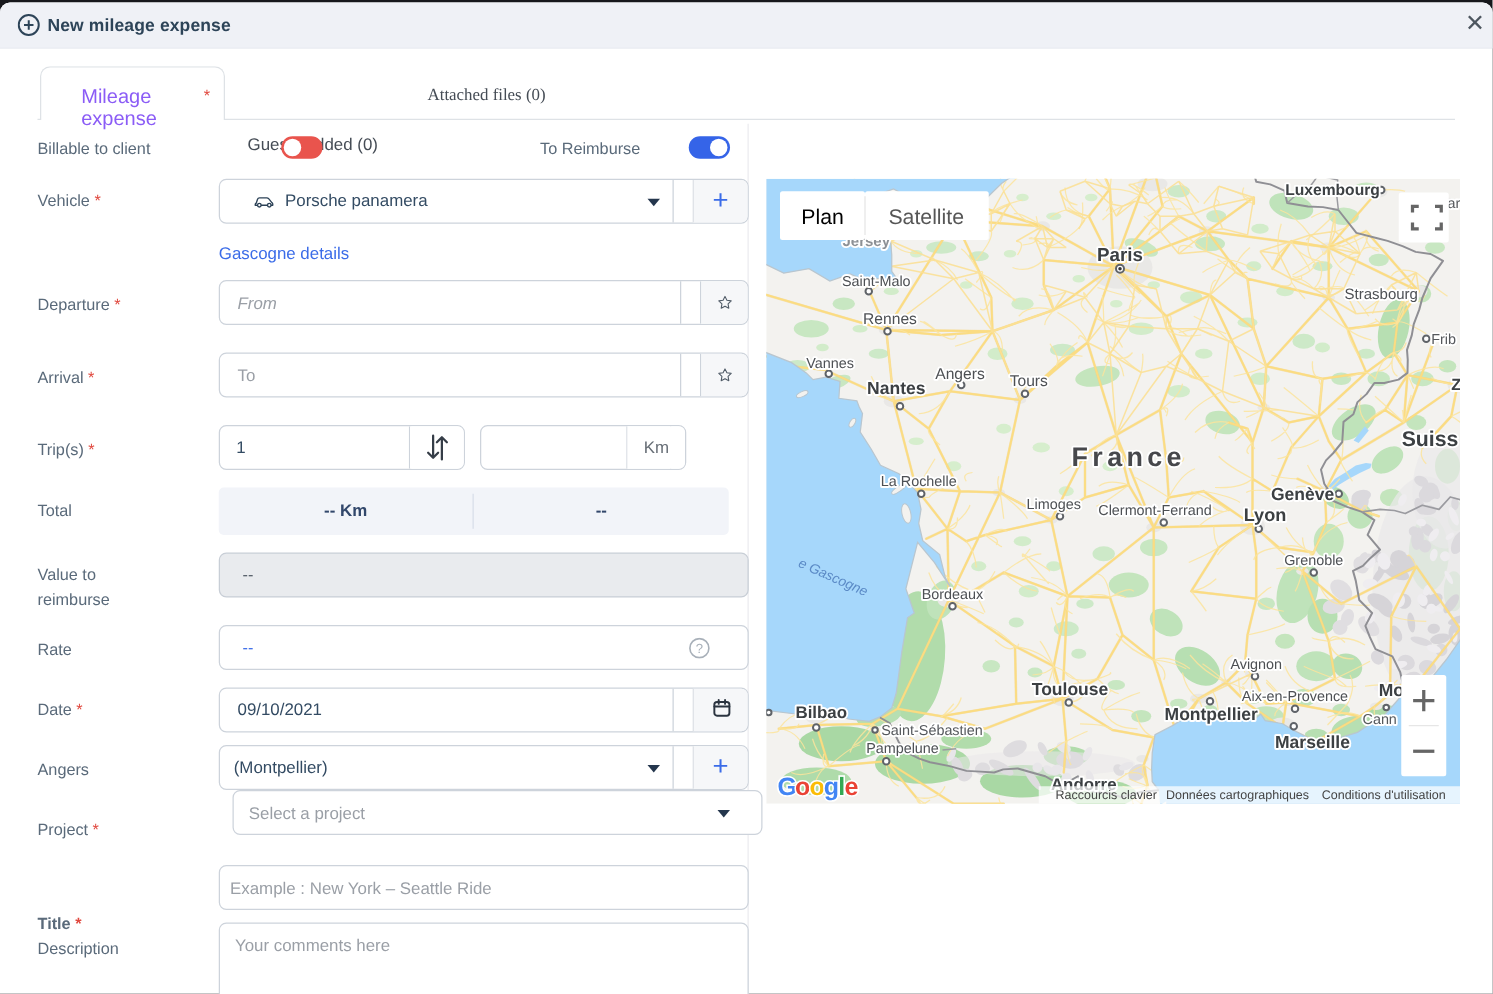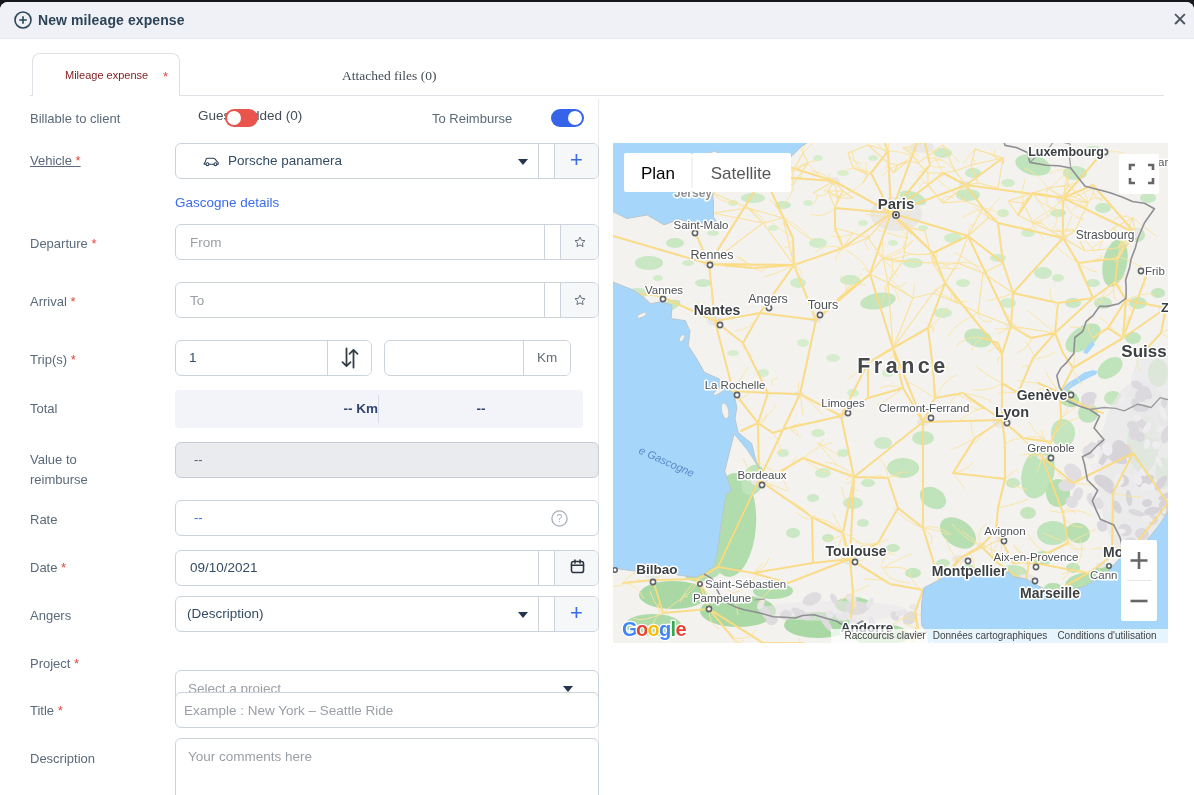--- a/index.html
+++ b/index.html
@@ -6,21 +6,21 @@
 html,body { width:1194px; height:795px; overflow:hidden; }
 body { font-family:"Liberation Sans", sans-serif; background:#17181c; }
 .modal { position:absolute; left:0; top:2px; width:1194px; height:793px; background:#fff; border-radius:8px 8px 0 0; }
 .hdr { position:absolute; left:0; top:2px; width:1194px; height:37px; background:#eff1f6; border-bottom:1px solid #e4e7ed; border-radius:8px 8px 0 0; }
 .hdr .ttl { position:absolute; left:38px; top:10px; font-size:14px; font-weight:bold; color:#2d4458; letter-spacing:0.1px; }
 .hdr svg.plus-circ { position:absolute; left:14px; top:9px; }
 .hdr .x { position:absolute; left:1168px; top:4px; width:24px; height:28px; font-size:19px; color:#4d565f; text-align:center; line-height:28px; font-weight:normal; }
 
 .tabline { position:absolute; left:30px; top:95px; width:1134px; height:1px; background:#dee2e6; }
 .tab-active { position:absolute; left:32px; top:53px; width:148px; height:43px; background:#fff; border:1px solid #dee2e6; border-bottom:none; border-radius:8px 8px 0 0; }
-.tab-active span { position:absolute; left:32px; top:15px; font-size:11px; color:#7f1d1d; }
+.tab-active span { position:absolute; left:32px; top:15px; font-size:16px; color:#8b5cf6; }
 .tab-active b { position:absolute; left:130px; top:15px; font-size:13px; color:#e0473d; font-weight:normal; }
 .tab2 { position:absolute; left:198px; top:68px; font-size:13.5px; color:#454c55;margin-top:40px; }
 .tab3 { position:absolute; left:342px; top:68px; font-size:13.5px; color:#454c55;font-family:Liberation Serif, serif; }
 
 .lbl { position:absolute; left:30px; font-size:13px; color:#5a6a7a;text-align:right; }
 .lbl i { font-style:normal; color:#e0473d; }
 .ctl { position:absolute; left:175px; width:424px; height:36px; border:1px solid #cdd3db; border-radius:6px; background:#fff; }
 .vline { position:absolute; left:598px; top:99px; width:1px; height:696px; background:#ebebf0; }
 .val { font-size:13.5px; color:#334b63; }
 .ph { font-size:13.5px; color:#9a9fa6; }
@@ -56,36 +56,36 @@
 
   <span class="lbl" style="top:111px;">Billable to client</span>
   <div class="tog" style="left:225px; top:109px; background:#e9544d;">
     <div class="knob" style="left:2px;"></div>
   </div>
   <span class="lbl" style="left:432px; top:111px;">To Reimburse</span>
   <div class="tog" style="left:551px; top:109px; background:#3564e8;">
     <div class="knob" style="right:2px;"></div>
   </div>
 
-  <span class="lbl" style="top:153px;text-decoration:underline;">Vehicle <i>*</i></span>
+  <span class="lbl" style="top:153px;">Vehicle <i>*</i></span>
   <div class="ctl" style="top:143px;">
     <svg style="position:absolute;left:27px;top:10px;" width="17" height="15" viewBox="0 0 19 16">
       <path d="M2.2 9.2 L3.4 5.6 Q3.8 4.4 5.1 4.4 L11.6 4.4 Q12.7 4.4 13.5 5.3 L16 8.4 Q17 8.8 17 10 L17 11 L15.6 11 M2.2 9.2 Q1.3 9.6 1.3 10.6 L1.3 11 L3.3 11 M6.8 11 L12.2 11" fill="none" stroke="#2c4257" stroke-width="1.2" stroke-linecap="round" stroke-linejoin="round"></path>
       <circle cx="5" cy="11" r="1.6" fill="none" stroke="#2c4257" stroke-width="1.2"></circle>
       <circle cx="13.9" cy="11" r="1.6" fill="none" stroke="#2c4257" stroke-width="1.2"></circle>
     </svg>
     <span class="val" style="position:absolute; left:52px; top:9px;">Porsche panamera</span>
     <span class="caret" style="left:342px; top:15px;"></span>
     <span class="divv" style="left:362px;"></span>
     <div class="plusb">+</div>
   </div>
   <a class="val" style="position:absolute; left:175px; top:195px; color:#3b6ce8;">Gascogne details</a>
 
   <span class="lbl" style="top:236px;">Departure <i>*</i></span>
-  <div class="ctl" style="top:224px;">
+  <div class="ctl" style="top:224px;font-style:italic;">
     <span class="ph" style="position:absolute; left:14px; top:10px;">From</span>
     <span class="divv" style="left:368px;"></span>
     <div class="sfx">
       <svg width="14" height="14" viewBox="0 0 24 24" style="position:absolute;left:12px;top:10px;">
         <path d="M12 3.6l2.6 5.4 5.9.8-4.3 4.1 1 5.9-5.2-2.8-5.2 2.8 1-5.9L3.5 9.8l5.9-.8z" fill="none" stroke="#515c68" stroke-width="1.5" stroke-linejoin="round"></path>
       </svg>
     </div>
   </div>
 
   <span class="lbl" style="top:294px;">Arrival <i>*</i></span>
@@ -103,30 +103,30 @@
   <div class="ctl" style="top:340px; width:197px;">
     <span class="val" style="position:absolute; left:13px; top:9px;">1</span>
     <span class="divv" style="left:152px;"></span>
     <div class="sfx" style="width:44px; background:#fff;">
       <svg width="18" height="24" viewBox="0 0 18 24" style="position:absolute;left:13px;top:5px;">
         <path d="M5.5 2.5v17.5M1.5 16.2l4 4 4-4" fill="none" stroke="#353d47" stroke-width="1.8" stroke-linecap="round" stroke-linejoin="round"></path>
         <path d="M12.5 21.5V4M8.5 7.8l4-4 4 4" fill="none" stroke="#353d47" stroke-width="1.8" stroke-linecap="round" stroke-linejoin="round"></path>
       </svg>
     </div>
   </div>
-  <div class="ctl" style="top:340px; left:384px; width:187px;">
+  <div class="ctl" style="top:340px; left:384px; width:165px;">
     <span class="divv" style="left:151px;"></span>
     <div class="sfx" style="width:47px; background:#fff;">
       <span style="position:absolute;left:13px;top:9px;font-size:13.5px;color:#666d75;">Km</span>
     </div>
   </div>
 
   <span class="lbl" style="top:401px;">Total</span>
   <div style="position:absolute; left:175px; top:390px; width:408px; height:38px; background:#f2f4f9; border-radius:4px;">
-    <span style="position:absolute; left:0; width:203px; text-align:right; top:11px; font-size:13.5px; font-weight:bold; color:#32476b;">-- Km</span>
+    <span style="position:absolute; left:0; width:203px; text-align:center; top:11px; font-size:13.5px; font-weight:bold; color:#32476b;">-- Km</span>
     <span style="position:absolute; left:203px; top:5px; width:1px; height:28px; background:#d8dde9;"></span>
     <span style="position:absolute; left:204px; width:204px; text-align:center; top:11px; font-size:13.5px; font-weight:bold; color:#32476b;">--</span>
   </div>
 
   <span class="lbl" style="top:452px;">Value to</span>
   <span class="lbl" style="top:472px;">reimburse</span>
   <div class="ctl" style="top:442px; background:#e9ebee; border-color:#c8ced6;">
     <span style="position:absolute; left:18px; top:9px; font-size:13px; color:#555e68;">--</span>
   </div>
 
@@ -146,33 +146,33 @@
     <div class="sfx" style="width:44px;">
       <svg width="17" height="17" viewBox="0 0 24 24" style="position:absolute;left:14px;top:7px;">
         <rect x="3.5" y="5" width="17" height="15.5" rx="3" fill="none" stroke="#2b3440" stroke-width="2.2"></rect>
         <path d="M3.5 10.2h17M8.4 2.8v4.4M15.6 2.8v4.4" stroke="#2b3440" stroke-width="2.2" fill="none" stroke-linecap="round"></path>
       </svg>
     </div>
   </div>
 
   <span class="lbl" style="top:608px;">Angers</span>
   <div class="ctl" style="top:596px;">
-    <span class="val" style="position:absolute; left:11px; top:9px;">(Description)</span>
+    <span class="val" style="position:absolute; left:11px; top:9px;">(Montpellier)</span>
     <span class="caret" style="left:342px; top:15px;"></span>
     <span class="divv" style="left:362px;"></span>
     <div class="plusb">+</div>
   </div>
 
   <span class="lbl" style="top:656px;">Project <i>*</i></span>
-  <div class="ctl" style="top:670px;">
+  <div class="ctl" style="top:632px;margin-left:11px;">
     <span class="ph" style="position:absolute; left:12px; top:10px;">Select a project</span>
     <span class="caret" style="left:387px; top:15px;"></span>
   </div>
 
-  <span class="lbl" style="top:703px;">Title <i>*</i></span>
+  <span class="lbl" style="top:731px;font-weight:bold;">Title <i>*</i></span>
   <div class="ctl" style="top:692px;">
     <span class="ph" style="position:absolute; left:8px; top:10px;text-align:center;">Example : New York – Seattle Ride</span>
   </div>
 
   <span class="lbl" style="top:751px;">Description</span>
   <div class="ctl" style="top:738px; height:80px;">
     <span class="ph" style="position:absolute; left:12px; top:10px;">Your comments here</span>
   </div>
 
   <div class="map"><svg xmlns="http://www.w3.org/2000/svg" width="555" height="500" viewBox="0 0 555 500" font-family="Liberation Sans, sans-serif">

